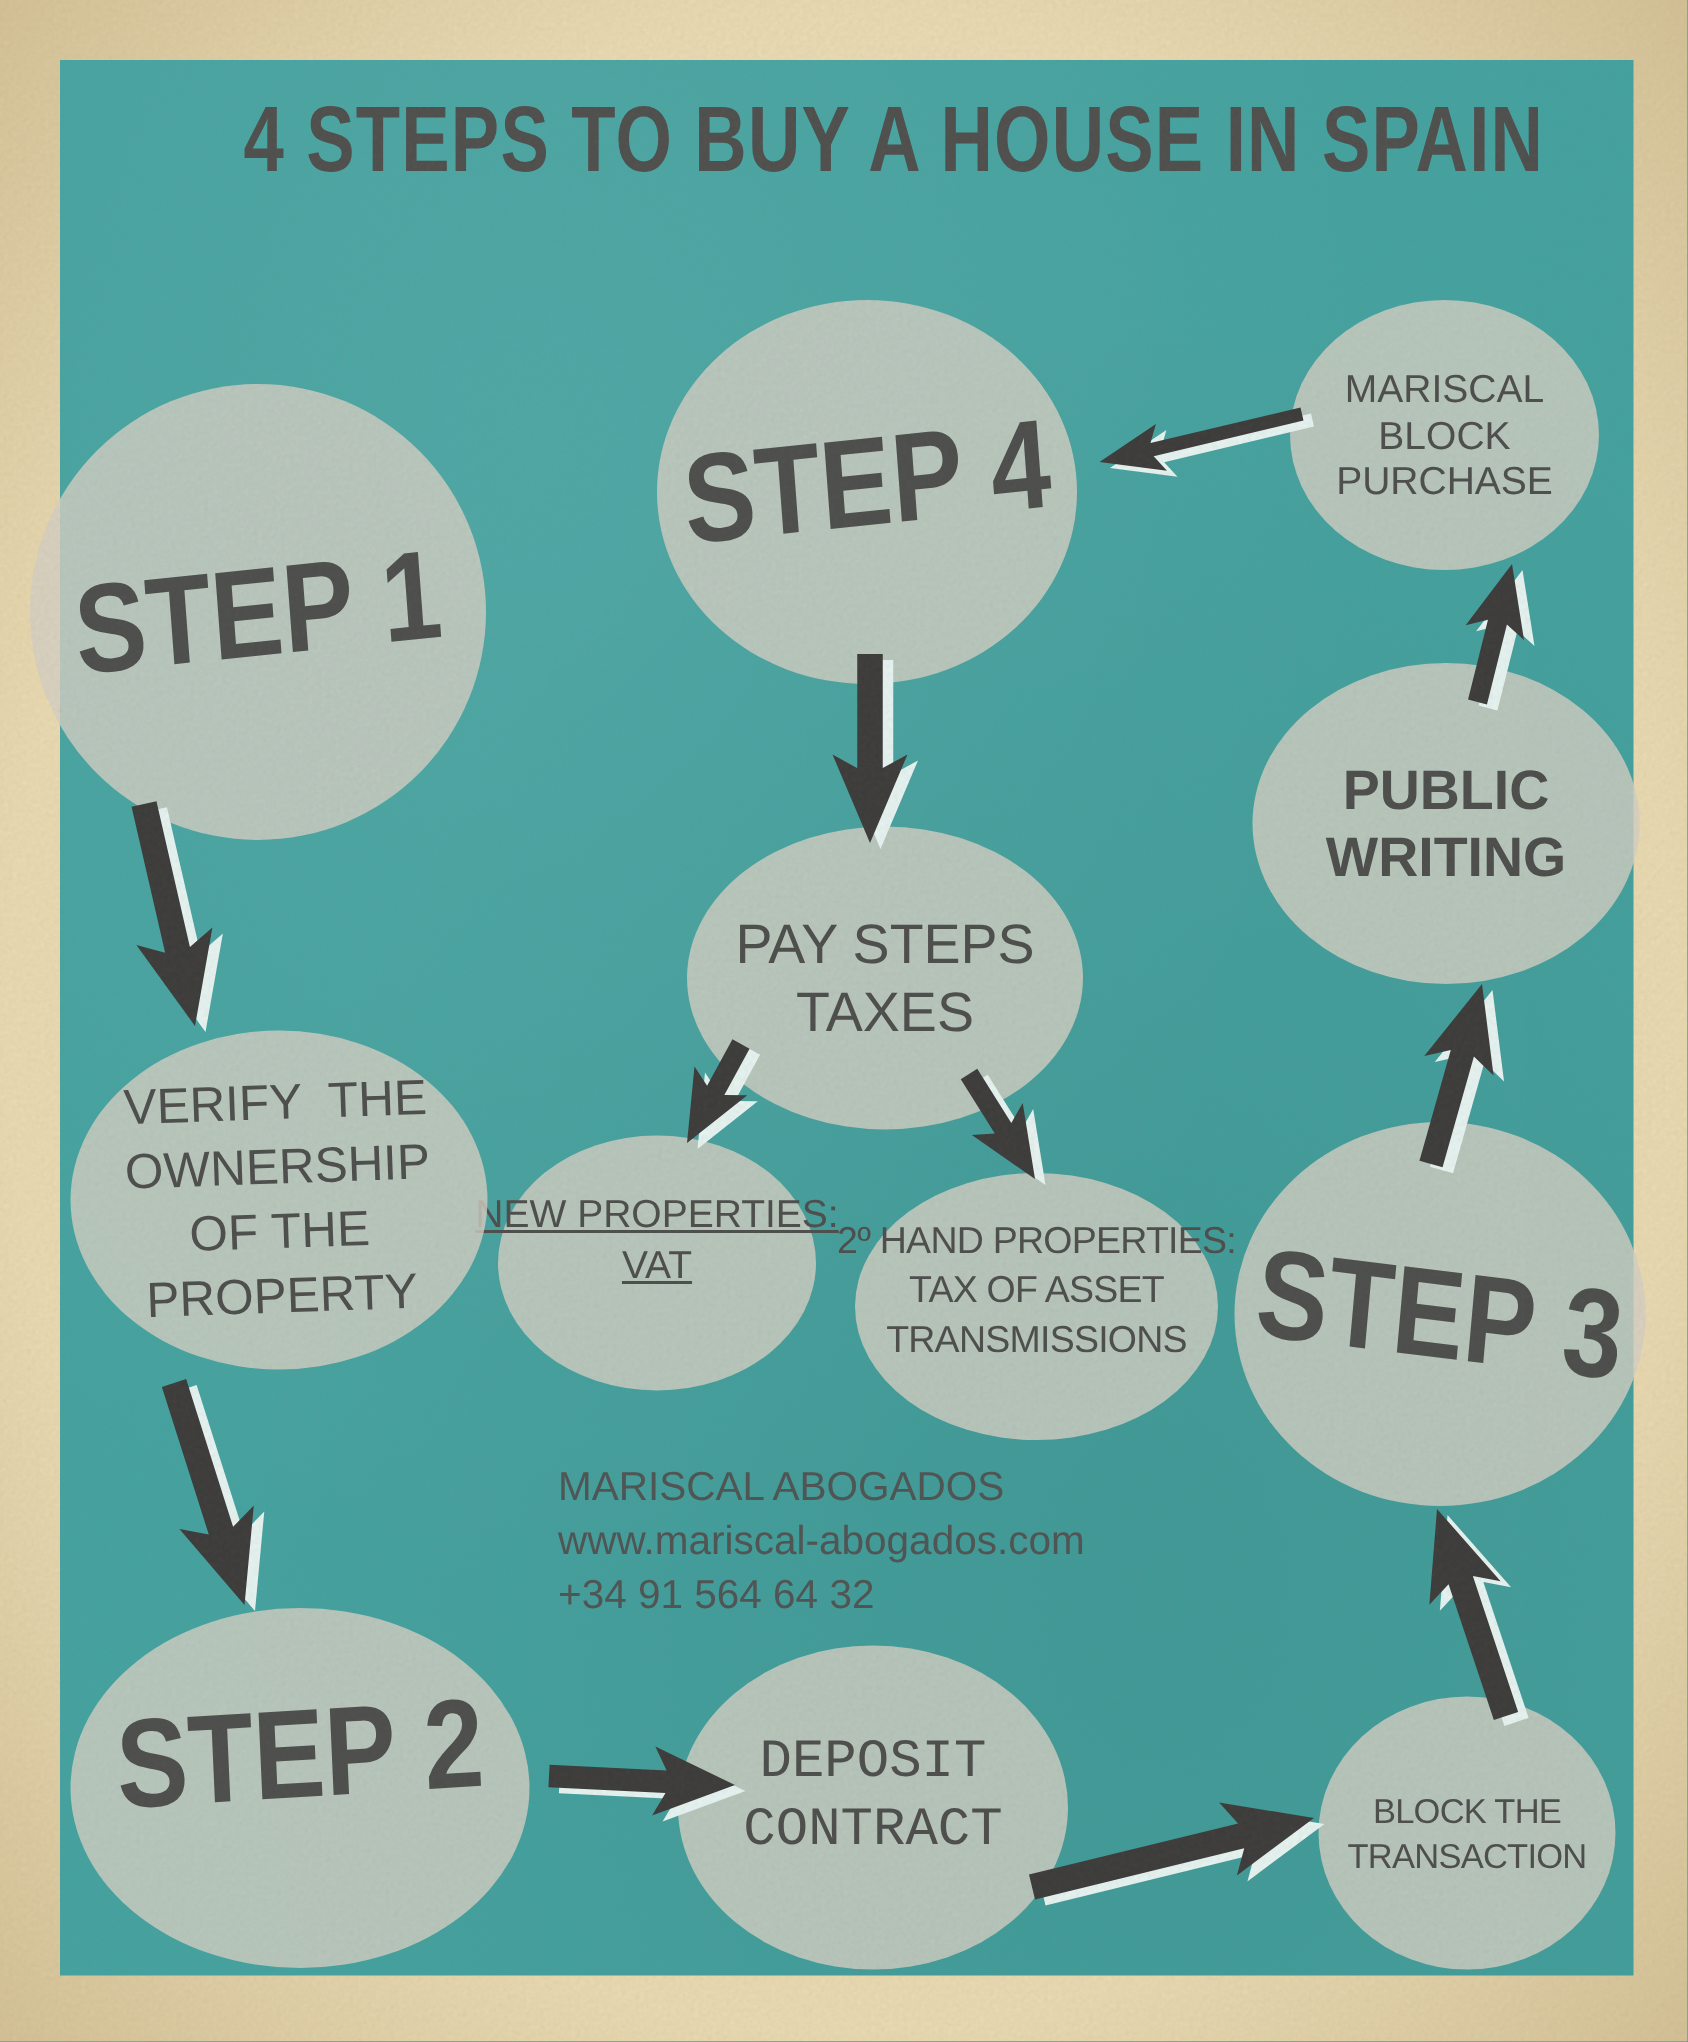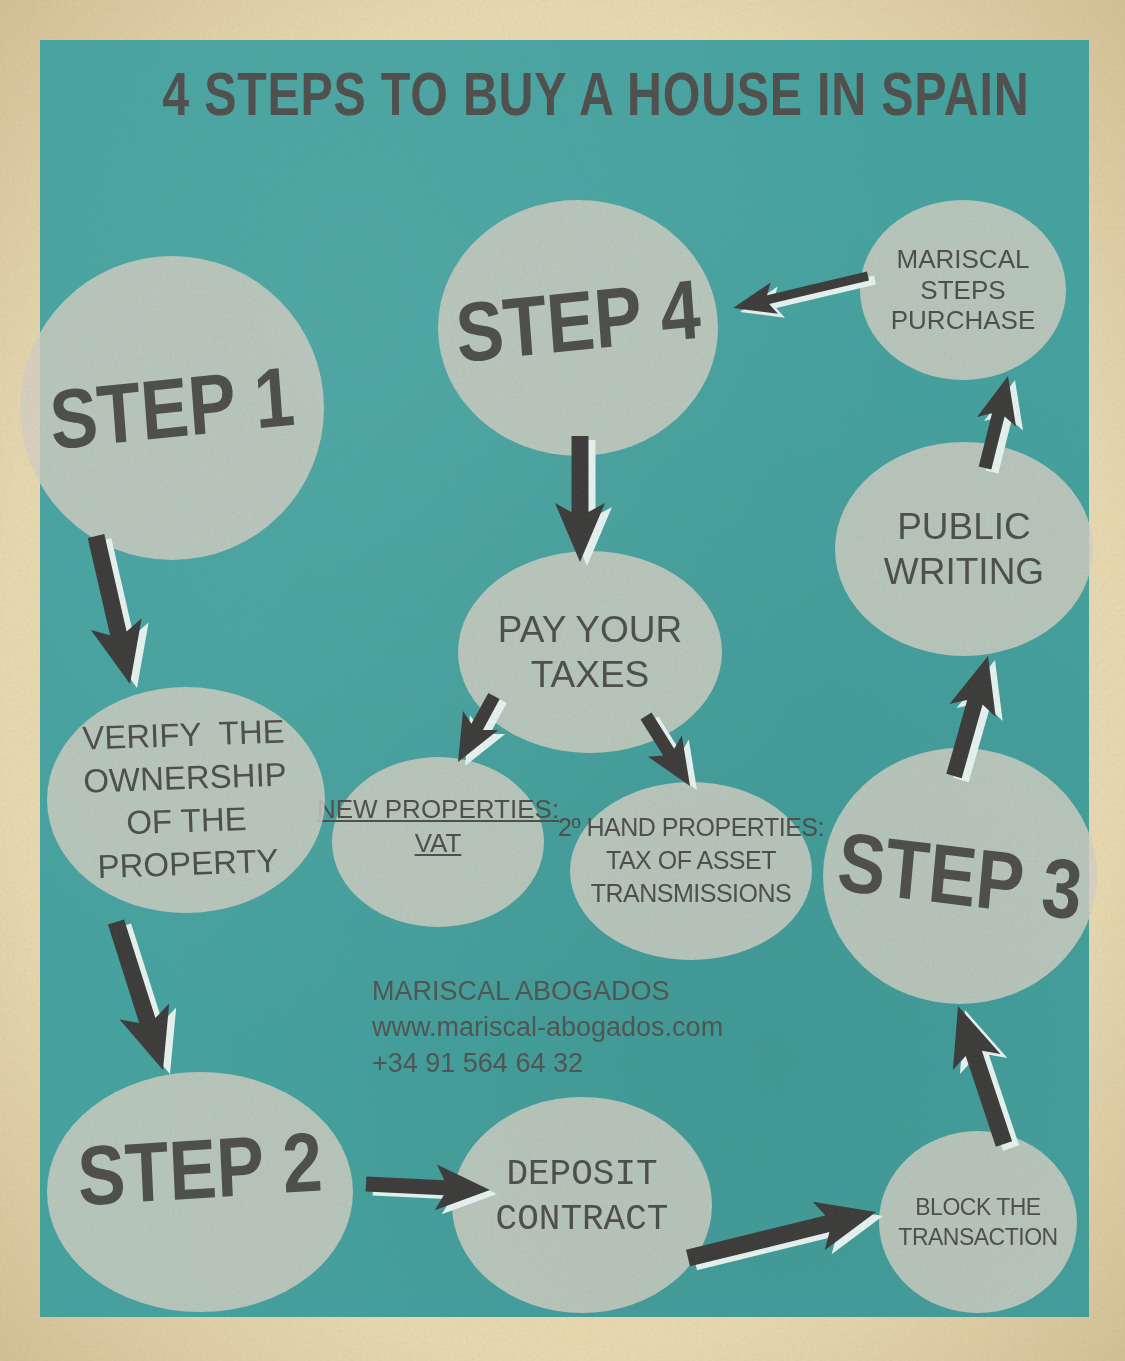--- a/index.html
+++ b/index.html
@@ -90,35 +90,35 @@
     <span class="step-label" style="transform:scaleX(0.85) rotate(-5deg);">STEP 1</span>
   </div>
 
   <div class="node" style="left:438px;top:200px;width:280px;height:256px;padding-bottom:14px;box-sizing:border-box;">
     <span class="step-label" style="transform:scaleX(0.85) rotate(-5deg);">STEP 4</span>
   </div>
 
   <div class="node" style="left:860px;top:200px;width:206px;height:180px;font-size:26px;line-height:1.18;">
     <span class="node-text">
       <span class="node-line">MARISCAL</span>
-      <span class="node-line">STEPS</span>
+      <span class="node-line">BLOCK</span>
       <span class="node-line">PURCHASE</span>
     </span>
   </div>
 
-  <div class="node" style="left:835px;top:442px;width:258px;height:214px;font-size:37px;line-height:1.22;">
+  <div class="node" style="left:835px;top:442px;width:258px;height:214px;font-size:37px;line-height:1.22;font-weight:bold;">
     <span class="node-text">
       <span class="node-line">PUBLIC</span>
       <span class="node-line">WRITING</span>
     </span>
   </div>
 
   <div class="node" style="left:458px;top:551px;width:264px;height:202px;font-size:37px;line-height:1.22;">
     <span class="node-text">
-      <span class="node-line">PAY YOUR</span>
+      <span class="node-line">PAY STEPS</span>
       <span class="node-line">TAXES</span>
     </span>
   </div>
 
   <div class="node" style="left:332px;top:757px;width:212px;height:170px;font-size:26px;line-height:1.3;padding-bottom:30px;box-sizing:border-box;text-decoration:underline;">
     <span class="node-text">
       <span class="node-line">NEW PROPERTIES:</span>
       <span class="node-line">VAT</span>
     </span>
   </div>

